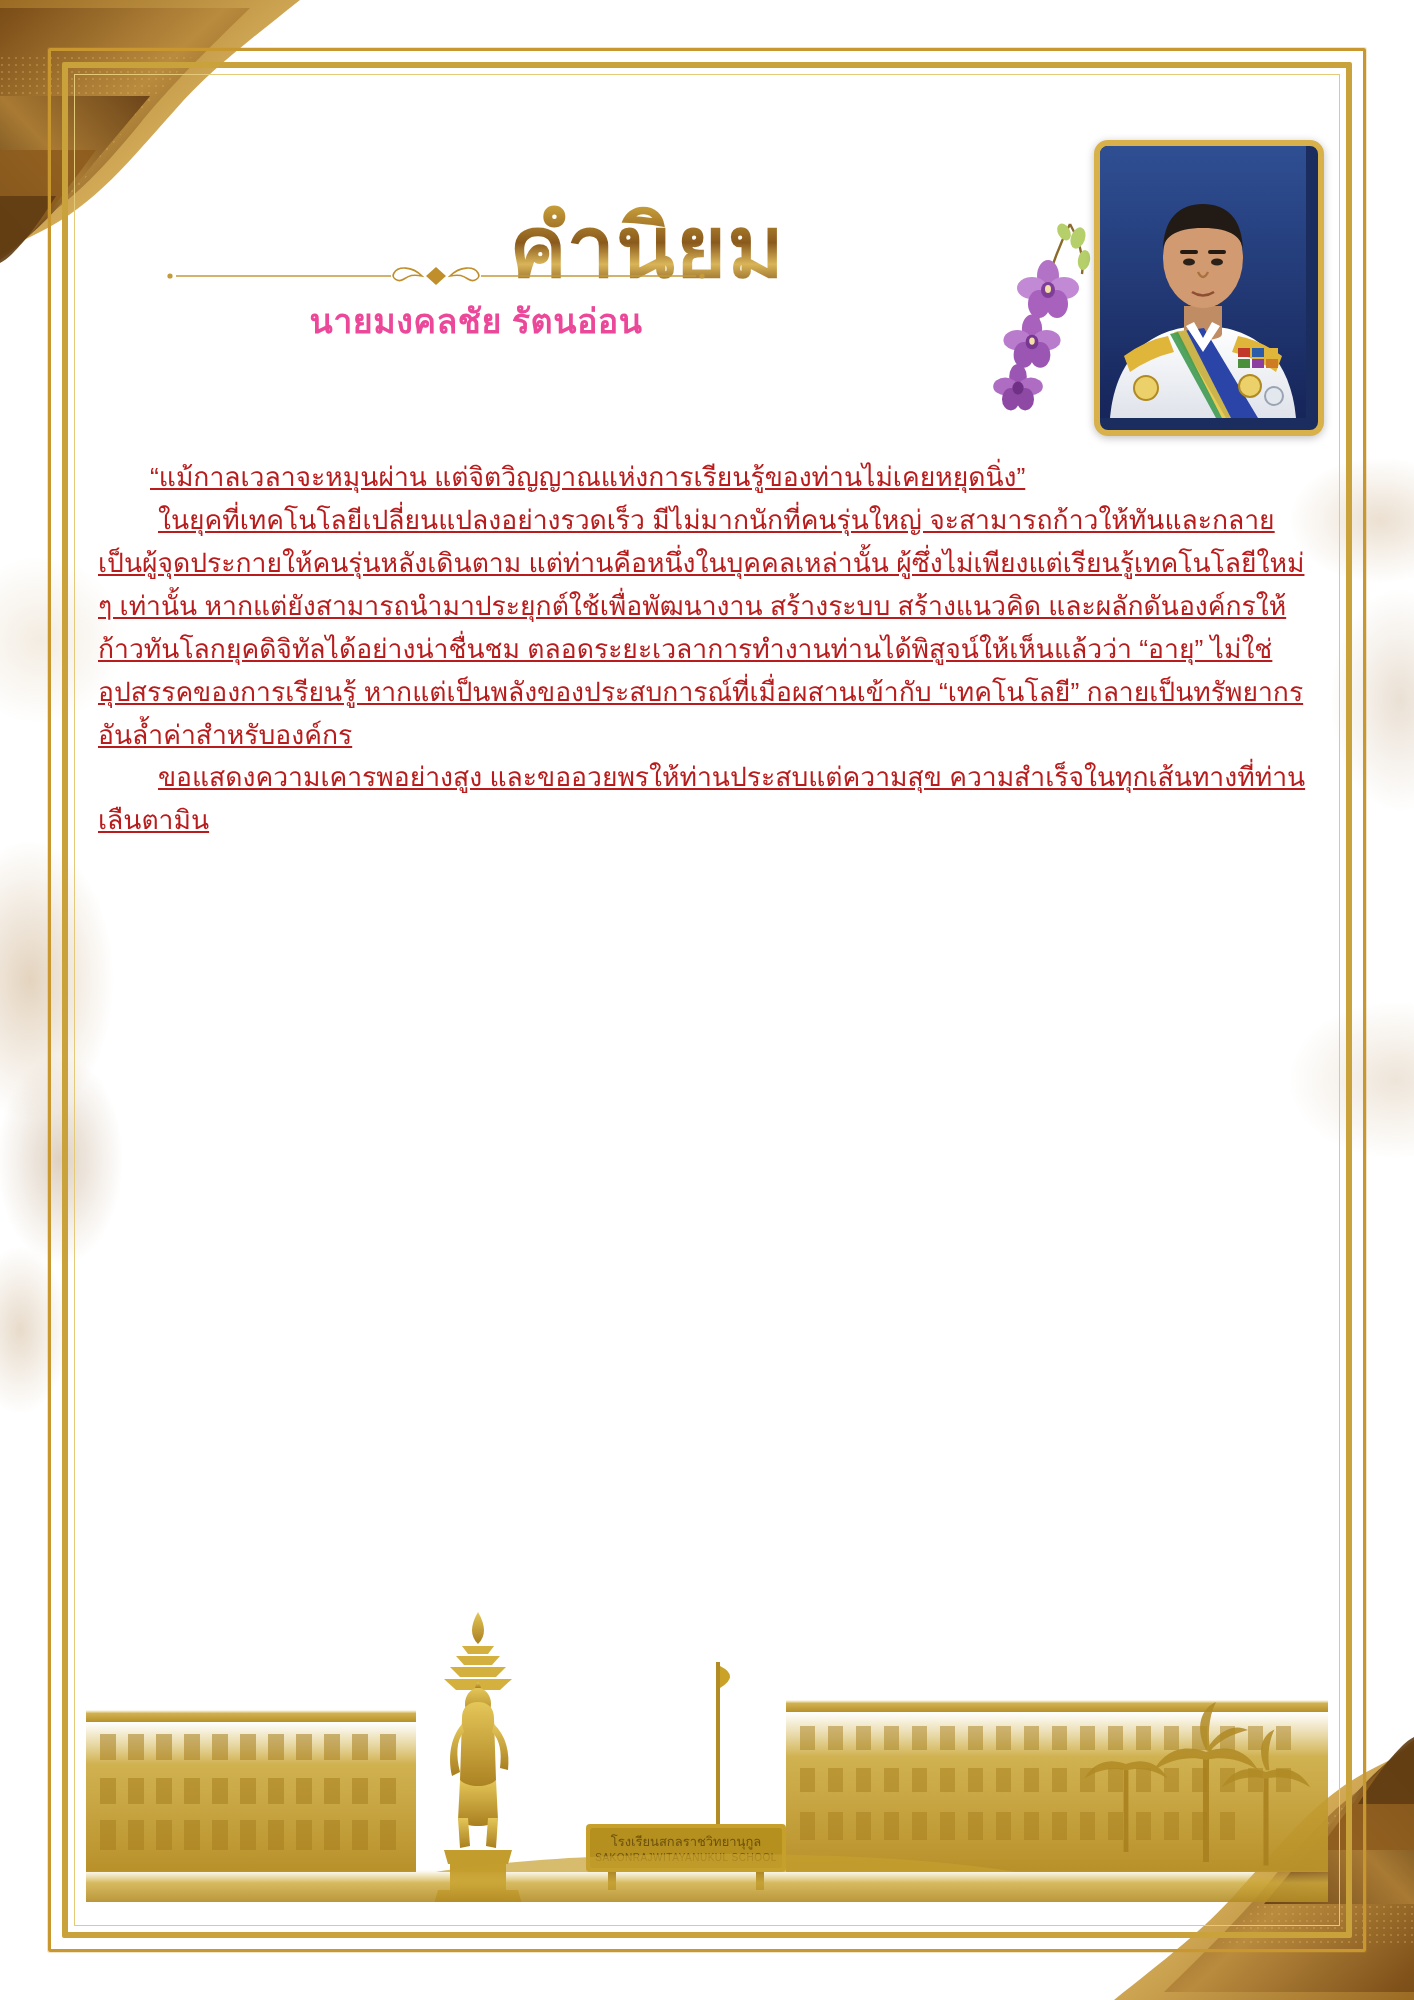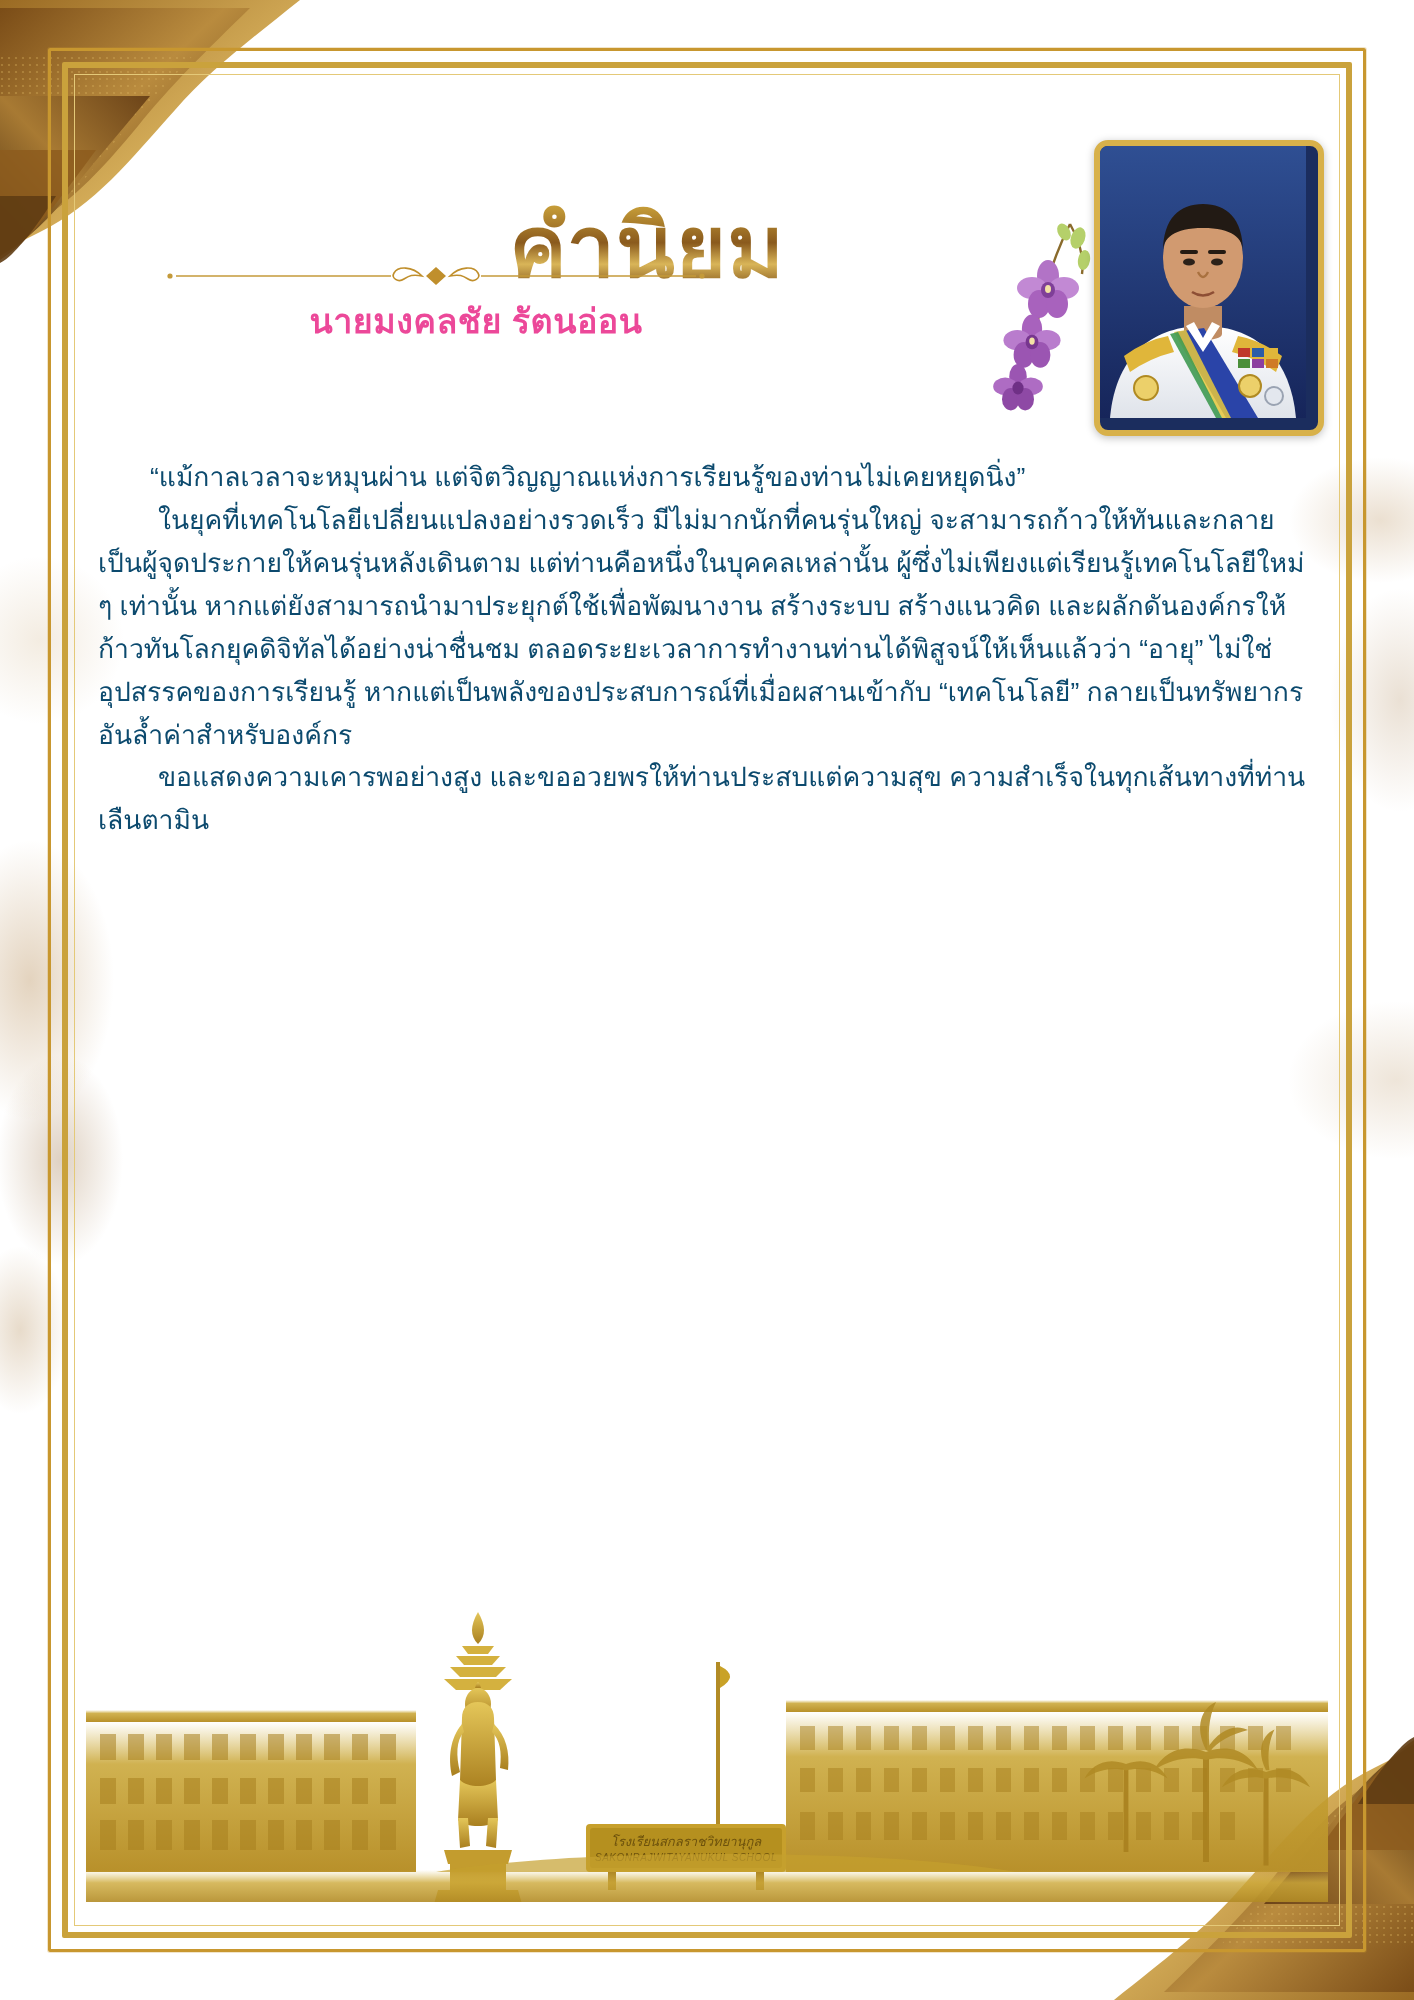--- a/index.html
+++ b/index.html
@@ -94,31 +94,31 @@
   }
   .portrait svg{display:block}
 
   .orchid{position:absolute;right:206px;top:120px;width:120px;height:200px;}
 
   
   .body-text{
     position:absolute;left:2px;right:6px;top:360px;
     font-size:26.5px;
     line-height:1.62;
-    color:#0c4a6e;
+    color:#b91c1c;
     text-align:left;
+    text-decoration:underline;
   }
   .body-text p{margin:0 0 0 0;text-indent:0;}
   .body-text p.indent{text-indent:60px;}
 
   
   .school{
     position:absolute;left:86px;right:86px;bottom:98px;height:300px;
     pointer-events:none;
-    font-style:italic;
   }
   .school svg{display:block;width:100%;height:100%;}
 </style>
 </head>
 <body>
 
 <div class="page"></div>
 
 <div class="corner tl">
   <svg width="420" height="330" viewBox="0 0 420 330">

